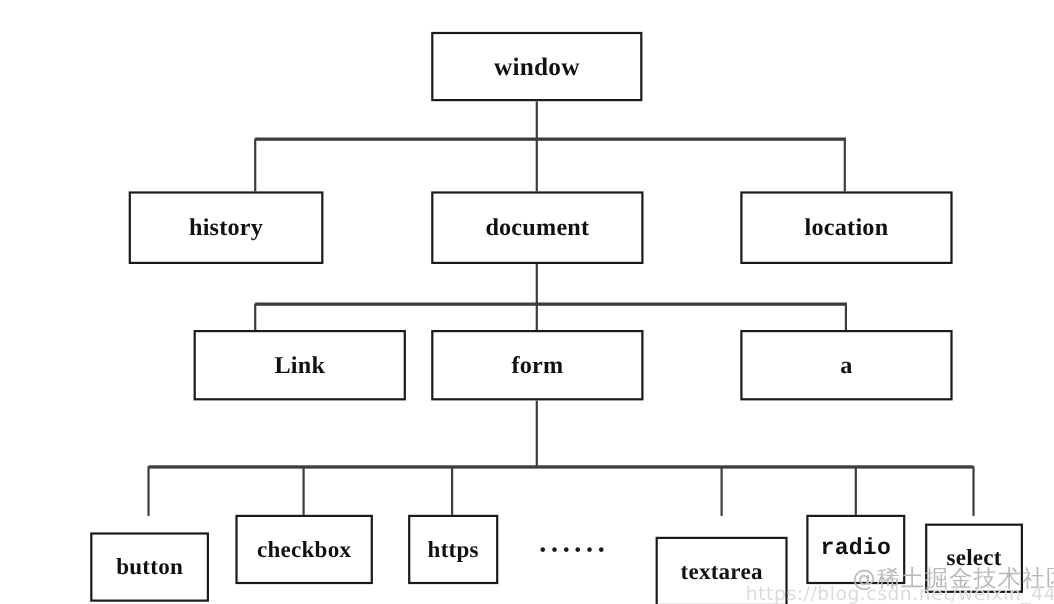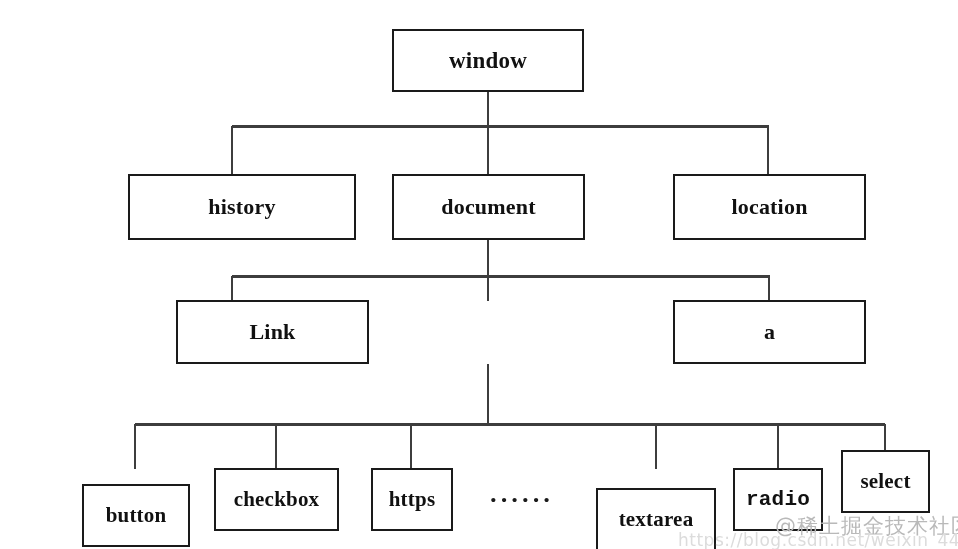--- a/index.html
+++ b/index.html
@@ -96,53 +96,56 @@
   <div class="edge v" style="left:275px; top:424px; height:45px;"></div>
   <div class="edge v" style="left:410px; top:424px; height:45px;"></div>
   <div class="edge v" style="left:655px; top:424px; height:45px;"></div>
   <div class="edge v" style="left:777px; top:424px; height:45px;"></div>
   <div class="edge v" style="left:884px; top:424px; height:45px;"></div>
 
   <div class="node lvl1" style="left:392px; top:29px; width:192px; height:63px;">
     <span>window</span>
   </div>
 
-  <div class="node lvl2" style="left:128px; top:174px; width:228px; height:66px;">
+  <div class="node lvl2" style="left:117px; top:174px; width:177px; height:66px;">
     <span>history</span>
   </div>
   <div class="node lvl2" style="left:392px; top:174px; width:193px; height:66px;">
     <span>document</span>
   </div>
   <div class="node lvl2" style="left:673px; top:174px; width:193px; height:66px;">
     <span>location</span>
   </div>
 
   <div class="node lvl3" style="left:135px; top:300px; width:193px; height:64px;margin-left:41px;">
     <span>Link</span>
+  </div>
+  <div class="node lvl3" style="left:392px; top:300px; width:193px; height:64px;">
+    <span>form</span>
   </div>
   <div class="node lvl3" style="left:673px; top:300px; width:193px; height:64px;">
     <span>a</span>
   </div>
 
   <div class="node lvl4" style="left:82px; top:468px; width:108px; height:63px;margin-top:16px;">
     <span>button</span>
   </div>
   <div class="node lvl4" style="left:214px; top:468px; width:125px; height:63px;">
     <span>checkbox</span>
   </div>
   <div class="node lvl4" style="left:371px; top:468px; width:82px; height:63px;">
     <span>https</span>
   </div>
   <div class="node lvl4" style="left:596px; top:468px; width:120px; height:63px;margin-top:20px;">
     <span>textarea</span>
   </div>
   <div class="node lvl4" style="left:733px; top:468px; width:90px; height:63px;font-family:Liberation Mono, monospace;">
     <span>radio</span>
   </div>
-  <div class="node lvl4" style="left:841px; top:450px; width:89px; height:63px;">
+  <div class="node lvl4" style="left:841px; top:476px; width:89px; height:63px;">
     <span>select</span>
   </div>
 
   <div class="ellipsis" style="left:489px; top:487px;">······</div>
 
   <div class="watermark brand" style="left:775px; top:512px;">@稀土掘金技术社区</div>
   <div class="watermark url" style="left:678px; top:530px;">https://blog.csdn.net/weixin_44653562</div>
 
 </div>
 

